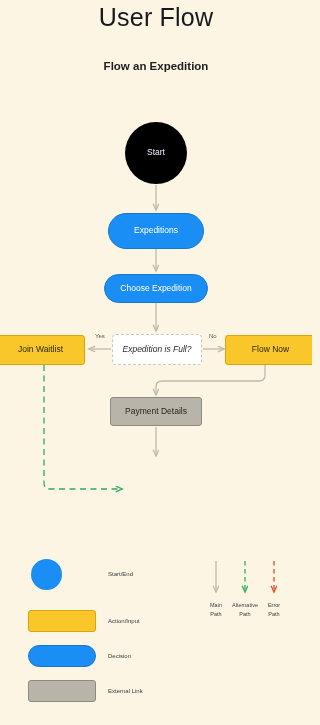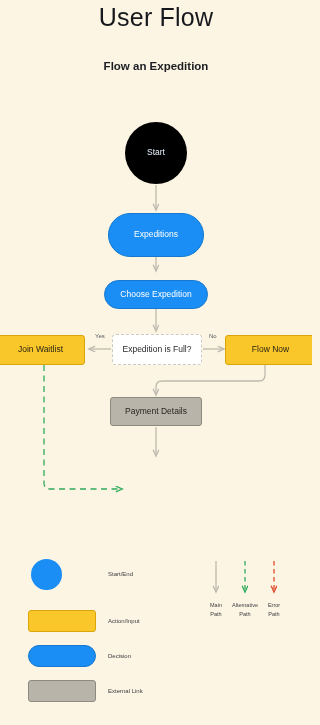--- a/index.html
+++ b/index.html
@@ -177,27 +177,27 @@
 
     <path d="M44,365 L44,483 Q44,489 50,489 L122,489" fill="none" stroke="#2eab5e" stroke-width="1.3" stroke-dasharray="6 4.5" marker-end="url(#arrow-alt)"></path>
 
     <path d="M216,561 L216,592" fill="none" stroke="#bdb9ae" stroke-width="1.3" marker-end="url(#arrow-main)"></path>
     <path d="M245,561 L245,592" fill="none" stroke="#2eab5e" stroke-width="1.3" stroke-dasharray="4.5 3.5" marker-end="url(#arrow-alt)"></path>
     <path d="M274,561 L274,592" fill="none" stroke="#e0492b" stroke-width="1.3" stroke-dasharray="4.5 3.5" marker-end="url(#arrow-err)"></path>
   </svg>
 
   <div class="node node-circle" style="left:125px; top:122px; width:62px; height:62px;">Start</div>
 
-  <div class="node node-pill" style="left:108px; top:213px; width:96px; height:44px;">Expeditions</div>
-
-  <div class="node node-pill" style="left:104px; top:280px; width:104px; height:29px;">Choose Expedition</div>
+  <div class="node node-pill" style="left:108px; top:213px; width:96px; height:36px;">Expeditions</div>
+
+  <div class="node node-pill" style="left:104px; top:274px; width:104px; height:29px;">Choose Expedition</div>
 
   <div class="node node-action" style="left:-4px; top:335px; width:89px; height:30px;">Join Waitlist</div>
 
-  <div class="node node-decision" style="left:112px; top:334px; width:90px; height:31px;">Expedition is Full?</div>
+  <div class="node node-decision" style="left:112px; top:334px; width:90px; height:31px;font-style:italic;">Expedition is Full?</div>
 
   <div class="node node-action" style="left:225px; top:335px; width:91px; height:30px;">Flow Now</div>
 
   <div class="node node-external" style="left:110px; top:397px; width:92px; height:29px;text-align:center;">Payment Details</div>
 
 
   <div class="edge-label" style="left:95px; top:333px;">Yes</div>
   <div class="edge-label" style="left:209px; top:333px;">No</div>
 
   <div class="legend-shape lg-circle" style="left:31px; top:559px; width:31px; height:31px;"></div>

